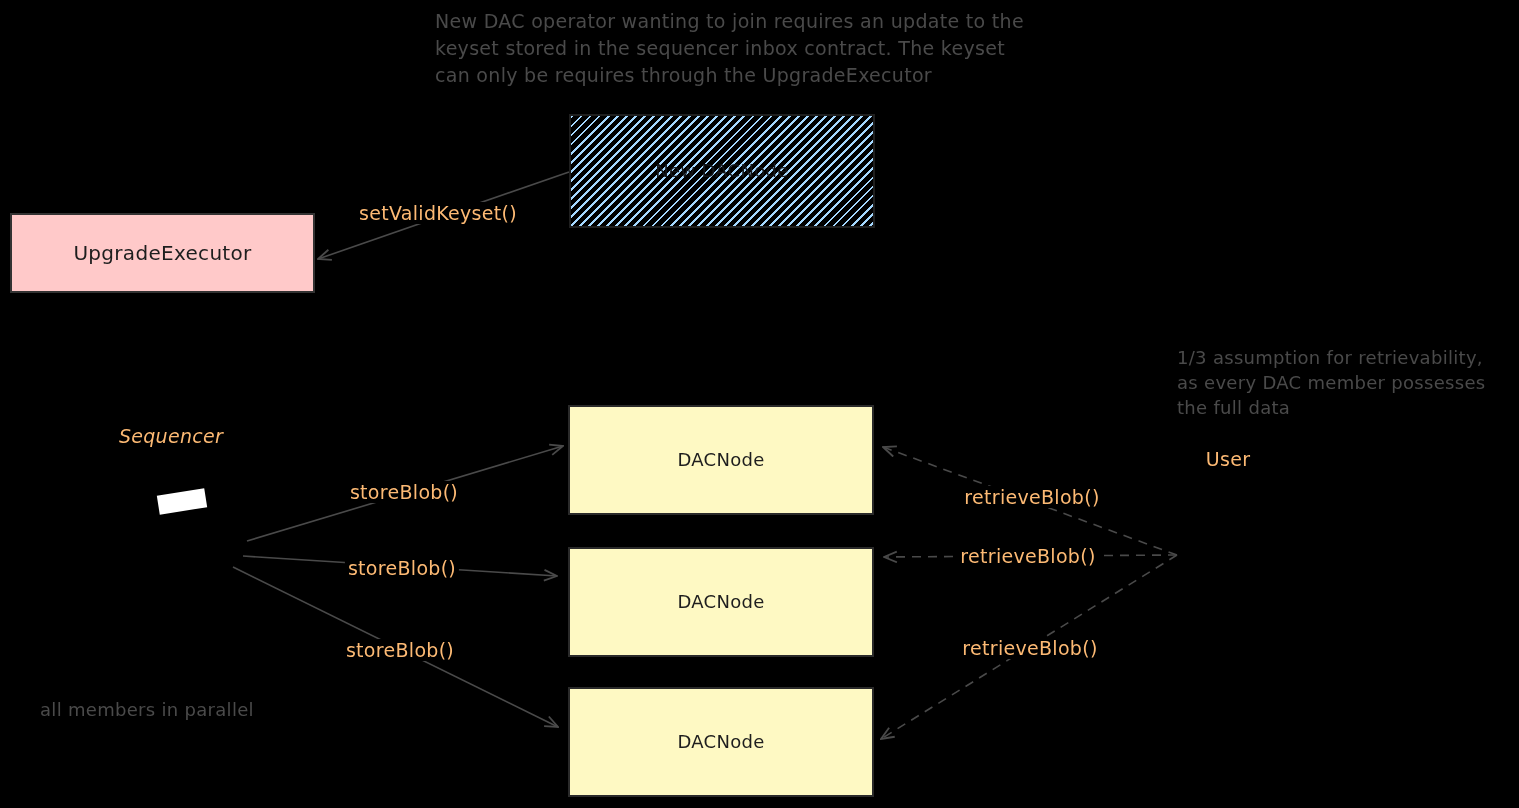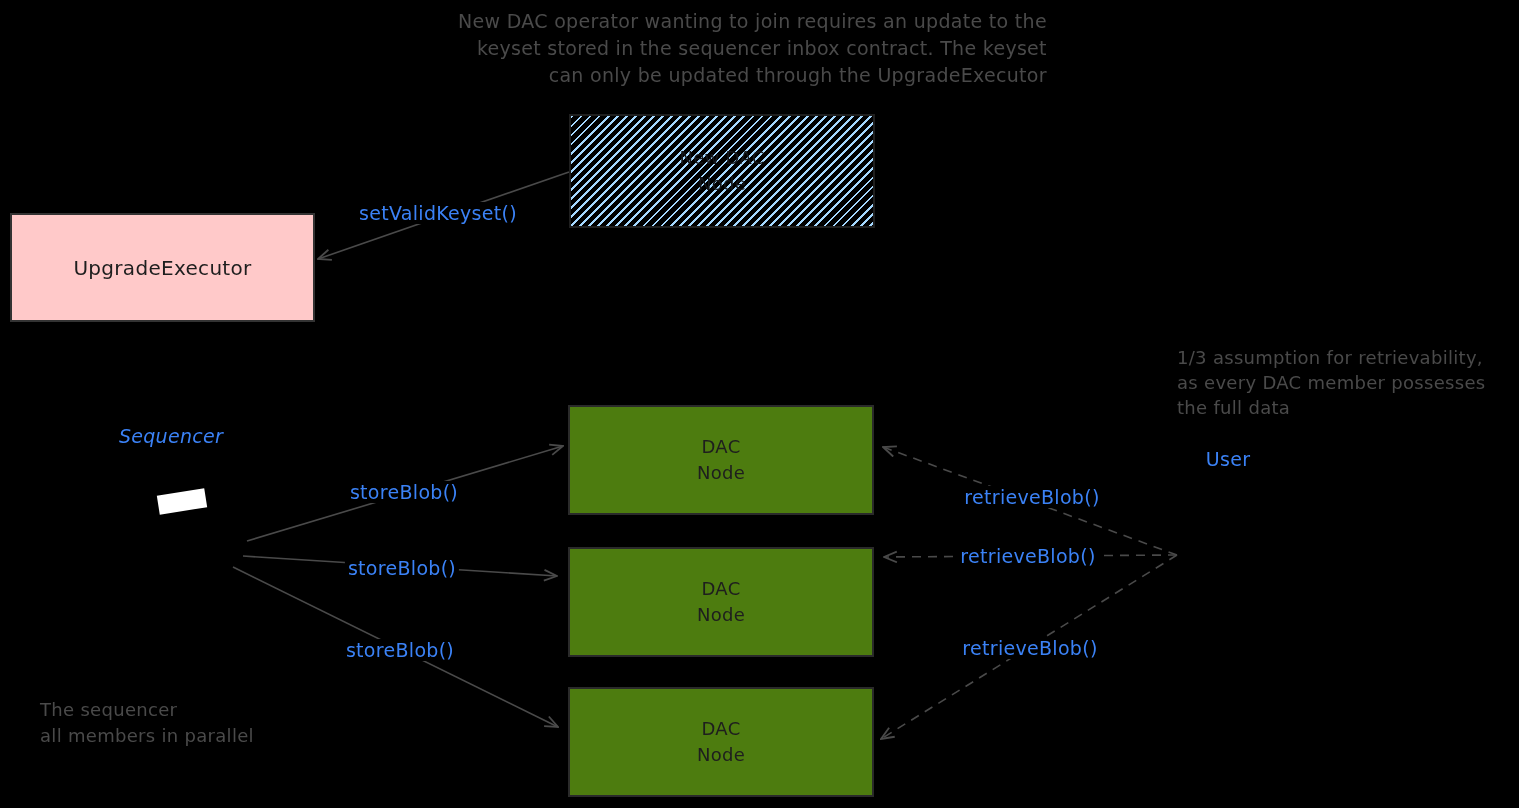--- a/index.html
+++ b/index.html
@@ -5,40 +5,40 @@
   html,body{margin:0;padding:0;background:#000;}
   .canvas{
     position:relative;
     width:1519px;height:808px;
     background:#000000;
     font-family:"DejaVu Sans","Liberation Sans",sans-serif;
     overflow:hidden;
   }
   .arrows{position:absolute;left:0;top:0;z-index:1;}
   .note{position:absolute;z-index:2;color:#4a4a4a;font-size:18px;line-height:26px;letter-spacing:.3px;white-space:nowrap;}
-  .note.top{left:458px;top:8px;font-size:19px;line-height:27px;text-align:right;}
+  .note.top{left:435px;top:8px;font-size:19px;line-height:27px;}
   .note.right{left:1177px;top:345px;line-height:25px;}
   .note.bl{left:40px;top:697px;}
   .floatlabel{
-    position:absolute;z-index:3;color:#3b82f6;font-size:19px;letter-spacing:.3px;
+    position:absolute;z-index:3;color:#fdba74;font-size:19px;letter-spacing:.3px;
     transform:translateX(-50%);white-space:nowrap;background:#000;padding:0 3px;
   }
   .box{
-    position:absolute;z-index:2;display:flex;flex-direction:column;
+    position:absolute;z-index:2;display:flex;
     align-items:center;justify-content:center;text-align:center;
     border:2px solid #262626;color:#1e1e1e;font-size:18px;line-height:26px;letter-spacing:.3px;
     box-sizing:border-box;
   }
   .box.pink{
-    left:10px;top:213px;width:305px;height:109px;
+    left:10px;top:213px;width:305px;height:80px;
     background:#ffc9c9;border-color:#333;font-size:20px;
   }
   .box.blue{
     left:568px;width:306px;height:110px;
-    background:#4d7c0f;border-color:#2a2a2a;
+    background:#fef9c3;border-color:#2a2a2a;
   }
   .box.blue.n1{top:405px;}
   .box.blue.n2{top:547px;}
   .box.blue.n3{top:687px;}
   .box.hatch{
     left:569px;top:114px;width:306px;height:114px;
     background-color:#000;
     background-image:repeating-linear-gradient(135deg,#a5d8ff 0px,#a5d8ff 2px,transparent 2px,transparent 6.4px);
     border-color:#1f1f1f;color:#14161a;
   }
@@ -66,21 +66,21 @@
     <path d="M233,567 L558,727" stroke="#4a4a4a" stroke-width="1.6" fill="none" marker-end="url(#ah)"></path>
 
     <path d="M1177,555 L883,447" stroke="#4a4a4a" stroke-width="1.6" fill="none" stroke-dasharray="9 7" marker-end="url(#ah)"></path>
     <path d="M1177,555 L884,557" stroke="#4a4a4a" stroke-width="1.6" fill="none" stroke-dasharray="9 7" marker-end="url(#ah)"></path>
     <path d="M1177,555 L881,739" stroke="#4a4a4a" stroke-width="1.6" fill="none" stroke-dasharray="9 7" marker-end="url(#ah)"></path>
   </svg>
 
   <div class="note top">
     <div>New DAC operator wanting to join requires an update to the</div>
     <div>keyset stored in the sequencer inbox contract. The keyset</div>
-    <div>can only be updated through the UpgradeExecutor</div>
+    <div>can only be requires through the UpgradeExecutor</div>
   </div>
 
   <div class="box hatch">
     <div>New DAC</div>
     <div>Node</div>
   </div>
 
   <div class="box pink">
     <div>UpgradeExecutor</div>
   </div>
@@ -113,17 +113,16 @@
 
   <div class="floatlabel" style="left:1228px;top:448px;">User</div>
 
   <div class="note right">
     <div>1/3 assumption for retrievability,</div>
     <div>as every DAC member possesses</div>
     <div>the full data</div>
   </div>
 
   <div class="note bl">
-    <div>The sequencer</div>
     <div>all members in parallel</div>
   </div>
 
 </div>
 
 </body></html>

